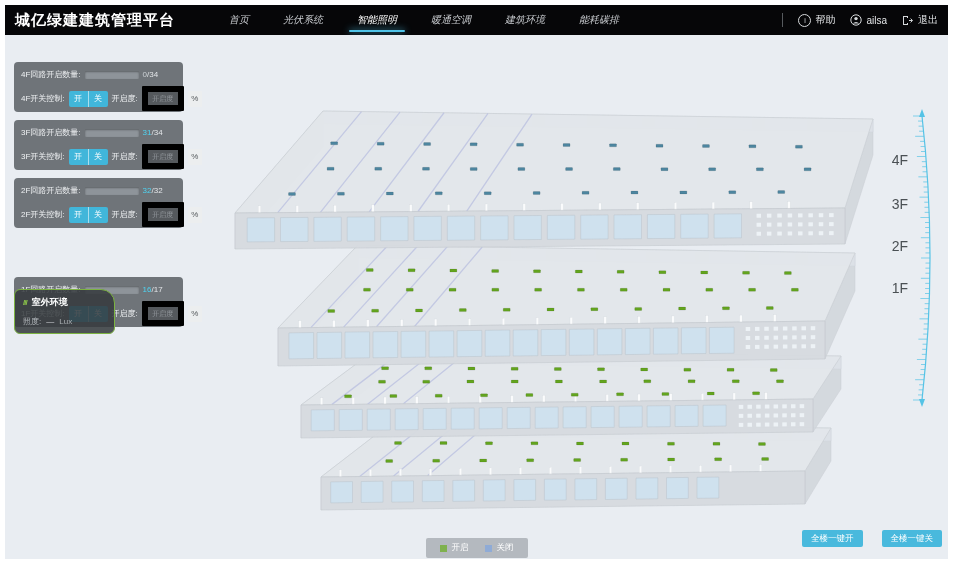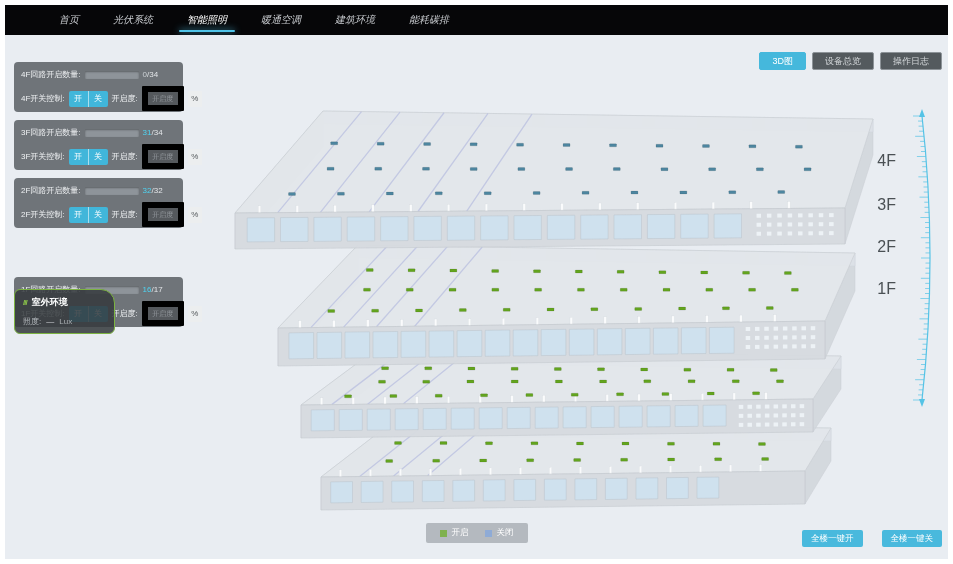--- a/index.html
+++ b/index.html
@@ -47,50 +47,73 @@
   .out-val{color:#d8dbde;}
   .out-unit{color:#a9aeb2;}
 
   
   .view-btns{position:absolute;top:17px;right:6px;display:flex;gap:6px;}
   .vbtn{height:18px;padding:0 12px;font-size:9px;display:flex;align-items:center;border-radius:2px;cursor:pointer;white-space:nowrap;box-sizing:border-box;}
   .vbtn.active{background:#45b8dc;color:#fff;border:1px solid #45b8dc;}
   .vbtn.ghost{background:rgba(58,63,68,.85);color:#d2d6d9;border:1px solid #8d9398;}
 
   
-  .floor-axis-label{position:absolute;right:52px;font-size:16px;color:#4a5054;cursor:pointer;text-align:right;}
+  .floor-axis-label{position:absolute;right:40px;font-size:14px;color:#4a5054;cursor:pointer;text-align:right;}
   .fl-0{top:117px;} .fl-1{top:161px;} .fl-2{top:203px;} .fl-3{top:245px;}
   .ruler{position:absolute;right:6px;top:73px;width:36px;height:300px;cursor:pointer;}
 
   
   .building{position:absolute;left:218px;top:58px;width:662px;height:432px;cursor:grab;}
 
   
-  .legend{position:absolute;left:50%;transform:translateX(-50%);bottom:16px;height:20px;background:rgba(128,134,140,.5);border-radius:2px;display:flex;align-items:center;gap:16px;padding:0 14px;font-size:8.5px;color:#fff;}
+  .legend{position:absolute;left:50%;transform:translateX(-50%);bottom:1px;height:20px;background:rgba(128,134,140,.5);border-radius:2px;display:flex;align-items:center;gap:16px;padding:0 14px;font-size:8.5px;color:#fff;}
   .legend-item{display:flex;align-items:center;gap:5px;}
   .swatch{width:7px;height:7px;display:inline-block;}
 
   
   .bottom-btns{position:absolute;right:6px;bottom:12px;display:flex;gap:19px;margin-top:20px;}
   .bbtn{background:#49b9dd;color:#fff;font-size:8.5px;height:17px;padding:0 9px;display:flex;align-items:center;border-radius:2px;cursor:pointer;white-space:nowrap;}
 </style>
 </head>
 <body>
 
 <div class="page">
   <div class="frame">
 
     <div class="header">
+      <div class="app-title">城亿绿建建筑管理平台</div>
       <div class="nav">
         <div class="nav-item">首页</div>
         <div class="nav-item">光伏系统</div>
         <div class="nav-item active">智能照明</div>
         <div class="nav-item">暖通空调</div>
         <div class="nav-item">建筑环境</div>
         <div class="nav-item">能耗碳排</div>
+      </div>
+      <div class="header-right">
+        <div class="v-divider"></div>
+        <div class="hr-item">
+          <span class="icon-circle">i</span>
+          <span>帮助</span>
+        </div>
+        <div class="hr-item">
+          <svg width="12" height="12" viewBox="0 0 12 12">
+            <circle cx="6" cy="6" r="5.2" fill="none" stroke="#d6d9db" stroke-width="1"></circle>
+            <circle cx="6" cy="4.6" r="1.7" fill="#d6d9db"></circle>
+            <path d="M2.6 9.6 Q6 6.6 9.4 9.6" fill="#d6d9db"></path>
+          </svg>
+          <span>ailsa</span>
+        </div>
+        <div class="hr-item">
+          <svg width="12" height="11" viewBox="0 0 12 11">
+            <path d="M1 1 h5 v2 h-1 v-1 h-3 v7 h3 v-1 h1 v2 h-5 z" fill="#d6d9db"></path>
+            <path d="M7 5.5 h3 M8.6 3.6 l2 1.9 l-2 1.9" stroke="#d6d9db" stroke-width="1" fill="none"></path>
+          </svg>
+          <span>退出</span>
+        </div>
       </div>
     </div>
 
     <div class="main">
 
       <svg class="building" id="building-svg" viewBox="0 0 662 432">
           <g>
             <polygon points="98.0,384.0 168.0,330.0 168.0,363.0 98.0,417.0" fill="#dcdfe6" opacity="0.85" stroke="#c6cbd1" stroke-width="0.5"></polygon>
             <polygon points="582.0,378.0 608.0,335.0 608.0,368.0 582.0,411.0" fill="#d2d7dc" opacity="0.9" stroke="#c6cbd1" stroke-width="0.5"></polygon>
             <polygon points="168.0,330.0 608.0,335.0 608.0,348.0 168.0,343.0" fill="#dfe3ea" opacity="0.8" stroke="#cdd2d8" stroke-width="0.4"></polygon>
@@ -553,25 +576,20 @@
           <span class="slash-icon">///</span>
           <span>室外环境</span>
         </div>
         <div class="out-row">
           <span>照度:</span>
           <span class="out-val">—</span>
           <span class="out-unit">Lux</span>
         </div>
       </div>
 
-      <div class="view-btns">
-        <div class="vbtn active">3D图</div>
-        <div class="vbtn ghost">设备总览</div>
-        <div class="vbtn ghost">操作日志</div>
-      </div>
 
       <div class="floor-axis-label fl-0">4F</div>
       <div class="floor-axis-label fl-1">3F</div>
       <div class="floor-axis-label fl-2">2F</div>
       <div class="floor-axis-label fl-3">1F</div>
 
       <svg class="ruler" id="ruler-svg" viewBox="0 0 36 300">
           <path d="M 16 8 Q 32 150 16 292" fill="none" stroke="#55c3e6" stroke-width="1.2"></path>
           <line x1="7" y1="8" x2="16" y2="8" stroke="#55c3e6" stroke-width="0.8" opacity="0.9"></line>
           <line x1="12.061224489795915" y1="13.07142857142857" x2="16.561224489795915" y2="13.07142857142857" stroke="#55c3e6" stroke-width="0.8" opacity="0.9"></line>

